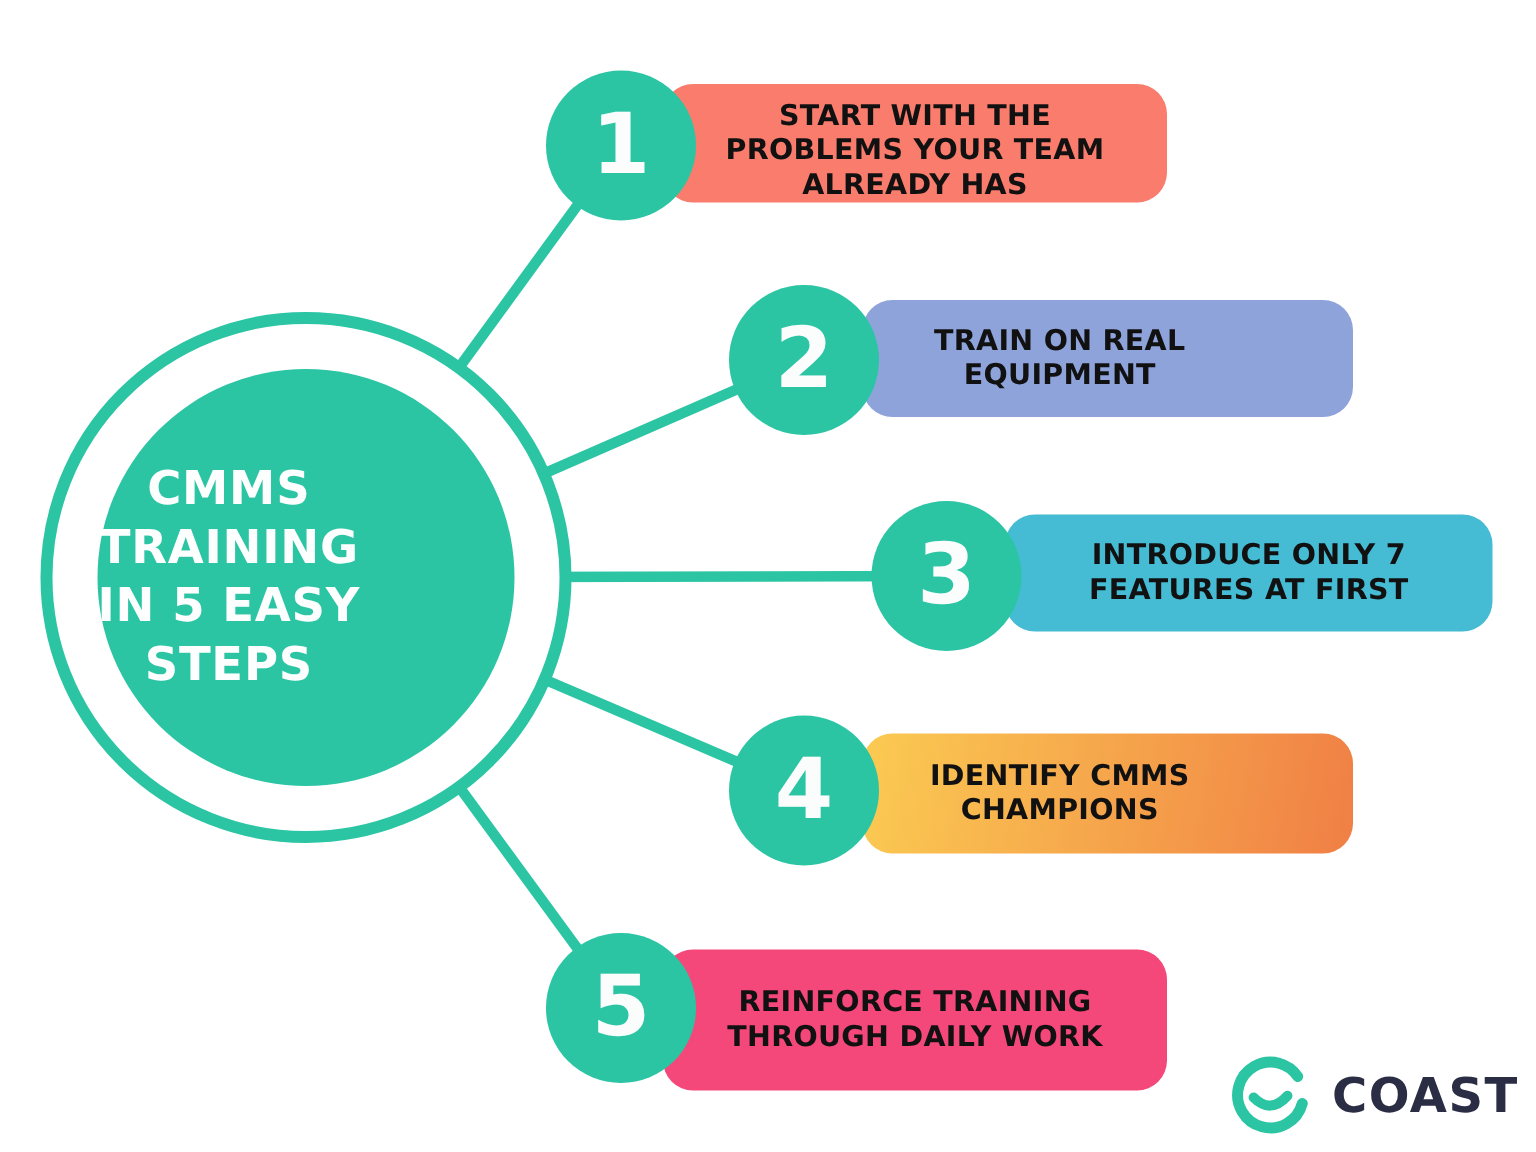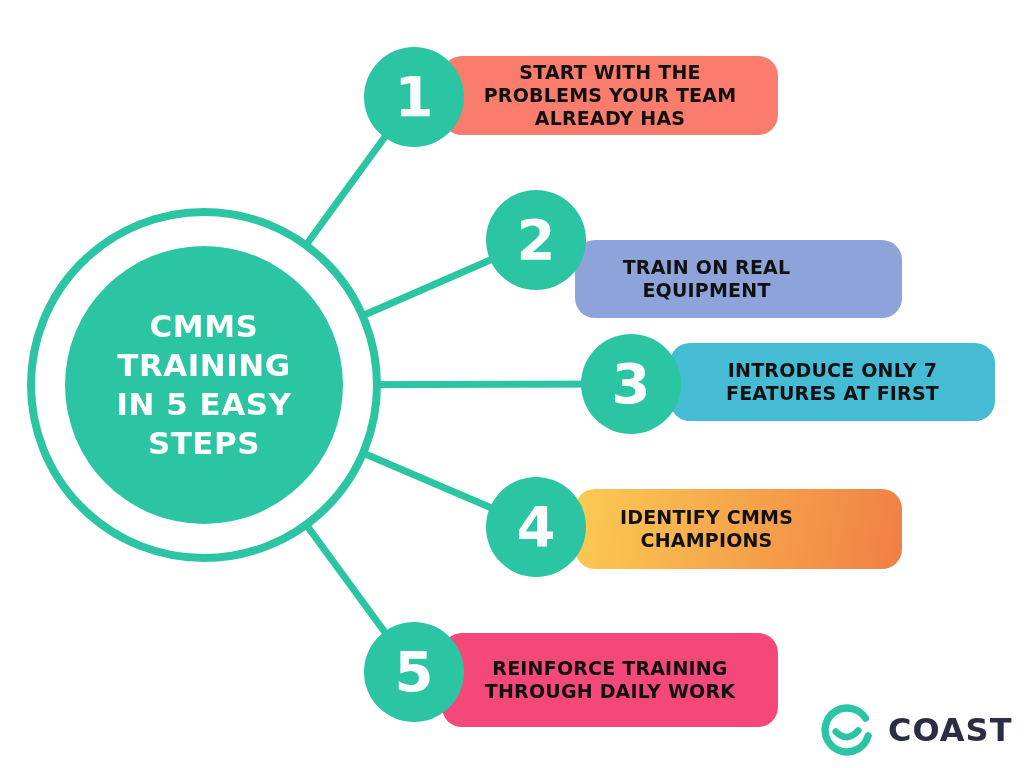--- a/index.html
+++ b/index.html
@@ -19,38 +19,38 @@
   
   .connectors{position:absolute;left:0;top:0;z-index:0;color:var(--teal);}
   
   .hub-ring{
     position:absolute;left:27px;top:208px;width:354px;height:354px;
     border:8px solid var(--teal);border-radius:50%;background:var(--bg);z-index:1;
   }
   .hub-inner{
     position:absolute;left:65px;top:246px;width:278px;height:278px;
     border-radius:50%;background:var(--teal);z-index:2;
-    display:flex;align-items:center;justify-content:center;
+    display:flex;align-items:center;
   }
   .hub-title{
     color:var(--title-text);font-weight:bold;font-size:31px;line-height:39px;
     letter-spacing:0.5px;text-align:center;white-space:pre-line;
   }
   
   .bar{
     position:absolute;z-index:3;border-radius:20px;
     display:flex;align-items:center;justify-content:center;
   }
   .bar-label{
     color:var(--label-text);font-weight:bold;font-size:19px;line-height:23px;
     letter-spacing:0.2px;text-align:center;white-space:pre-line;width:100%;
   }
   .bar.shift-left .bar-label{padding-right:64px;}
-  .s1-bar{left:442px;top:56px;width:336px;height:79px;}
-  .s2-bar{left:575px;top:200px;width:327px;height:78px;margin-top:40px;}
+  .s1-bar{left:442px;top:56px;width:336px;height:79px;align-items:flex-end;}
+  .s2-bar{left:575px;top:200px;width:327px;height:78px;}
   .s3-bar{left:670px;top:343px;width:325px;height:78px;}
   .s4-bar{left:575px;top:489px;width:327px;height:80px;}
   .s5-bar{left:442px;top:633px;width:336px;height:94px;}
   
   .num-circle{
     position:absolute;z-index:4;width:100px;height:100px;border-radius:50%;
     background:var(--teal);display:flex;align-items:center;justify-content:center;
   }
   .num{color:#FBFDFD;font-weight:bold;font-size:56px;line-height:1;}
   .s1-circle{left:364px;top:47px;}

